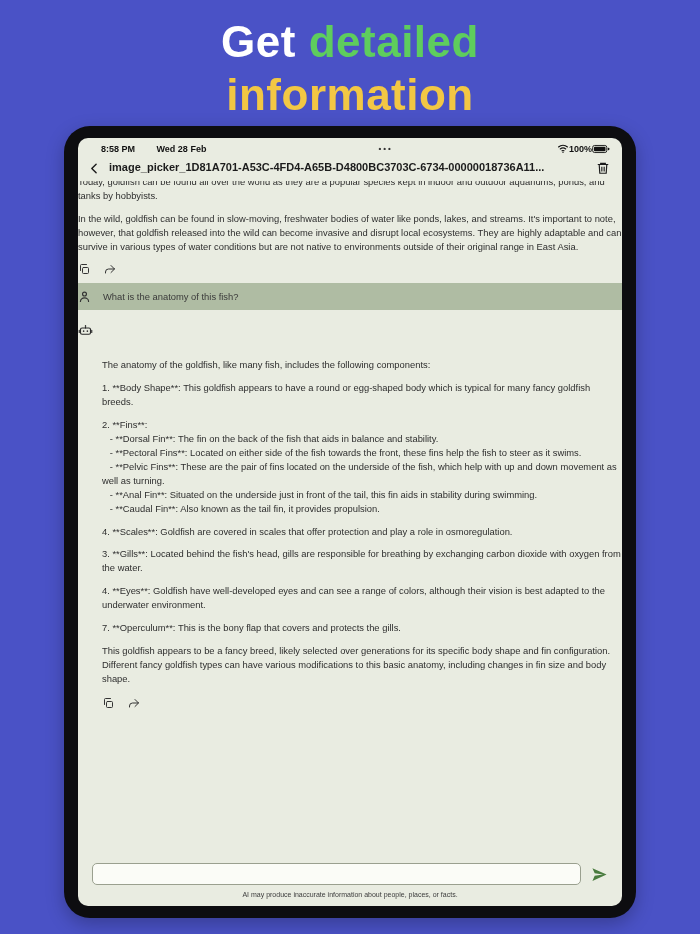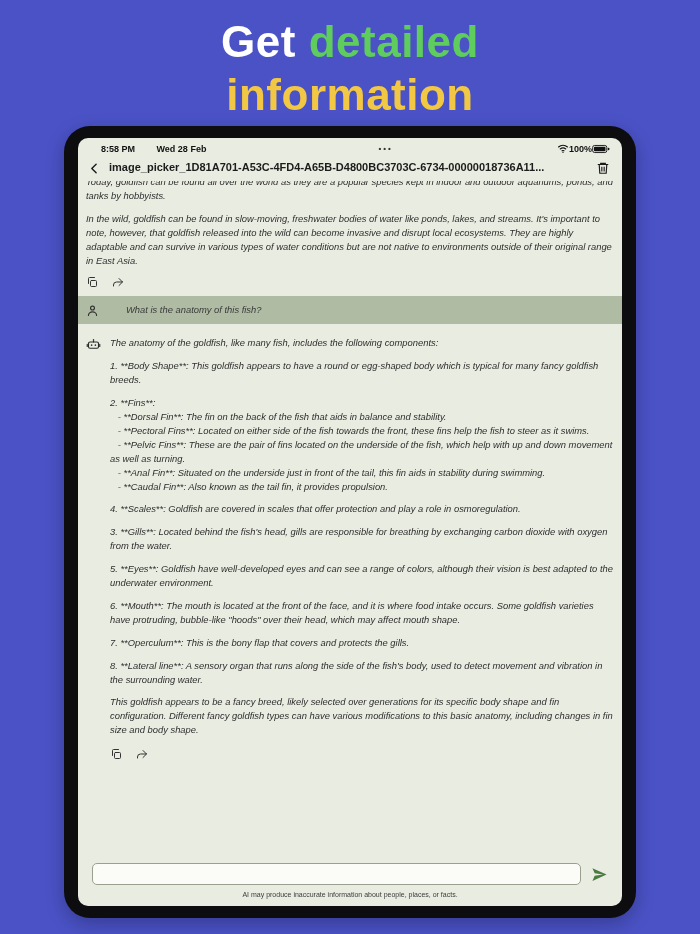--- a/index.html
+++ b/index.html
@@ -59,40 +59,40 @@
   .nav-title{
     flex:1;
     font-size:11px;font-weight:bold;color:#1c1c1c;
     white-space:nowrap;overflow:hidden;
   }
   .nav-trash{display:flex;align-items:center;cursor:pointer;}
   
   .chat{
     flex:1;min-height:0;
     overflow:hidden;
-    padding:0 8px;
-    font-size:9.4px;line-height:1.48;font-style:italic;
+    padding:0 0;
+    font-size:9.4px;line-height:1.48;
   }
   .chat p{margin:0 0 9px 0;white-space:pre-wrap;}
   .clipped{margin-top:-6px !important;}
   .actions{display:flex;gap:14px;margin:2px 0 8px 0;}
   .icon-btn{display:flex;align-items:center;cursor:pointer;}
   .user-row{
     margin:4px -16px 0 -16px;
     padding:7px 16px;
     background:var(--user-row-bg,#afbca3);
-    display:flex;align-items:center;gap:27px;
+    display:flex;align-items:center;gap:12px;
     font-size:9.4px;color:#3a3a3a;
   }
   .bot-block{
     display:flex;gap:8px;
     margin-top:12px;
   }
   .bot-gutter{flex:0 0 16px;padding-top:1px;}
-  .bot-text{flex:1;min-width:0;}
+  .bot-text{flex:1;min-width:0;margin-top:36px;}
   
   .inputbar{
     display:flex;align-items:center;gap:10px;
     padding:6px 14px 4px 14px;
   }
   .msg-input{
     flex:1;height:22px;
     border:1px solid #9aa08f;
     border-radius:5px;
     background:#fbfcf7;
@@ -221,27 +221,25 @@
    - **Dorsal Fin**: The fin on the back of the fish that aids in balance and stability.
    - **Pectoral Fins**: Located on either side of the fish towards the front, these fins help the fish to steer as it swims.
    - **Pelvic Fins**: These are the pair of fins located on the underside of the fish, which help with up and down movement as well as turning.
    - **Anal Fin**: Situated on the underside just in front of the tail, this fin aids in stability during swimming.
    - **Caudal Fin**: Also known as the tail fin, it provides propulsion.</p>
 
               <p>4. **Scales**: Goldfish are covered in scales that offer protection and play a role in osmoregulation.</p>
 
               <p>3. **Gills**: Located behind the fish's head, gills are responsible for breathing by exchanging carbon dioxide with oxygen from the water.</p>
 
-              <p>5. **Eyes**: Goldfish have well-developed eyes and can see a range of colors, although their vision is best adapted to the underwater environment.</p>
-
-              <p>6. **Mouth**: The mouth is located at the front of the face, and it is where food intake occurs. Some goldfish varieties have protruding, bubble-like "hoods" over their head, which may affect mouth shape.</p>
+              <p>4. **Eyes**: Goldfish have well-developed eyes and can see a range of colors, although their vision is best adapted to the underwater environment.</p>
+
 
               <p>7. **Operculum**: This is the bony flap that covers and protects the gills.</p>
 
-              <p>8. **Lateral line**: A sensory organ that runs along the side of the fish's body, used to detect movement and vibration in the surrounding water.</p>
 
 
               <p>This goldfish appears to be a fancy breed, likely selected over generations for its specific body shape and fin configuration. Different fancy goldfish types can have various modifications to this basic anatomy, including changes in fin size and body shape.</p>
             </div>
         </div>
 
         <div class="actions" style="margin-left:24px;">
           <span class="icon-btn">
             <svg viewBox="0 0 24 24" width="12" height="12" fill="none" stroke="#333" stroke-width="2" stroke-linecap="round" stroke-linejoin="round">
               <rect x="9" y="9" width="12" height="12" rx="2"></rect>

